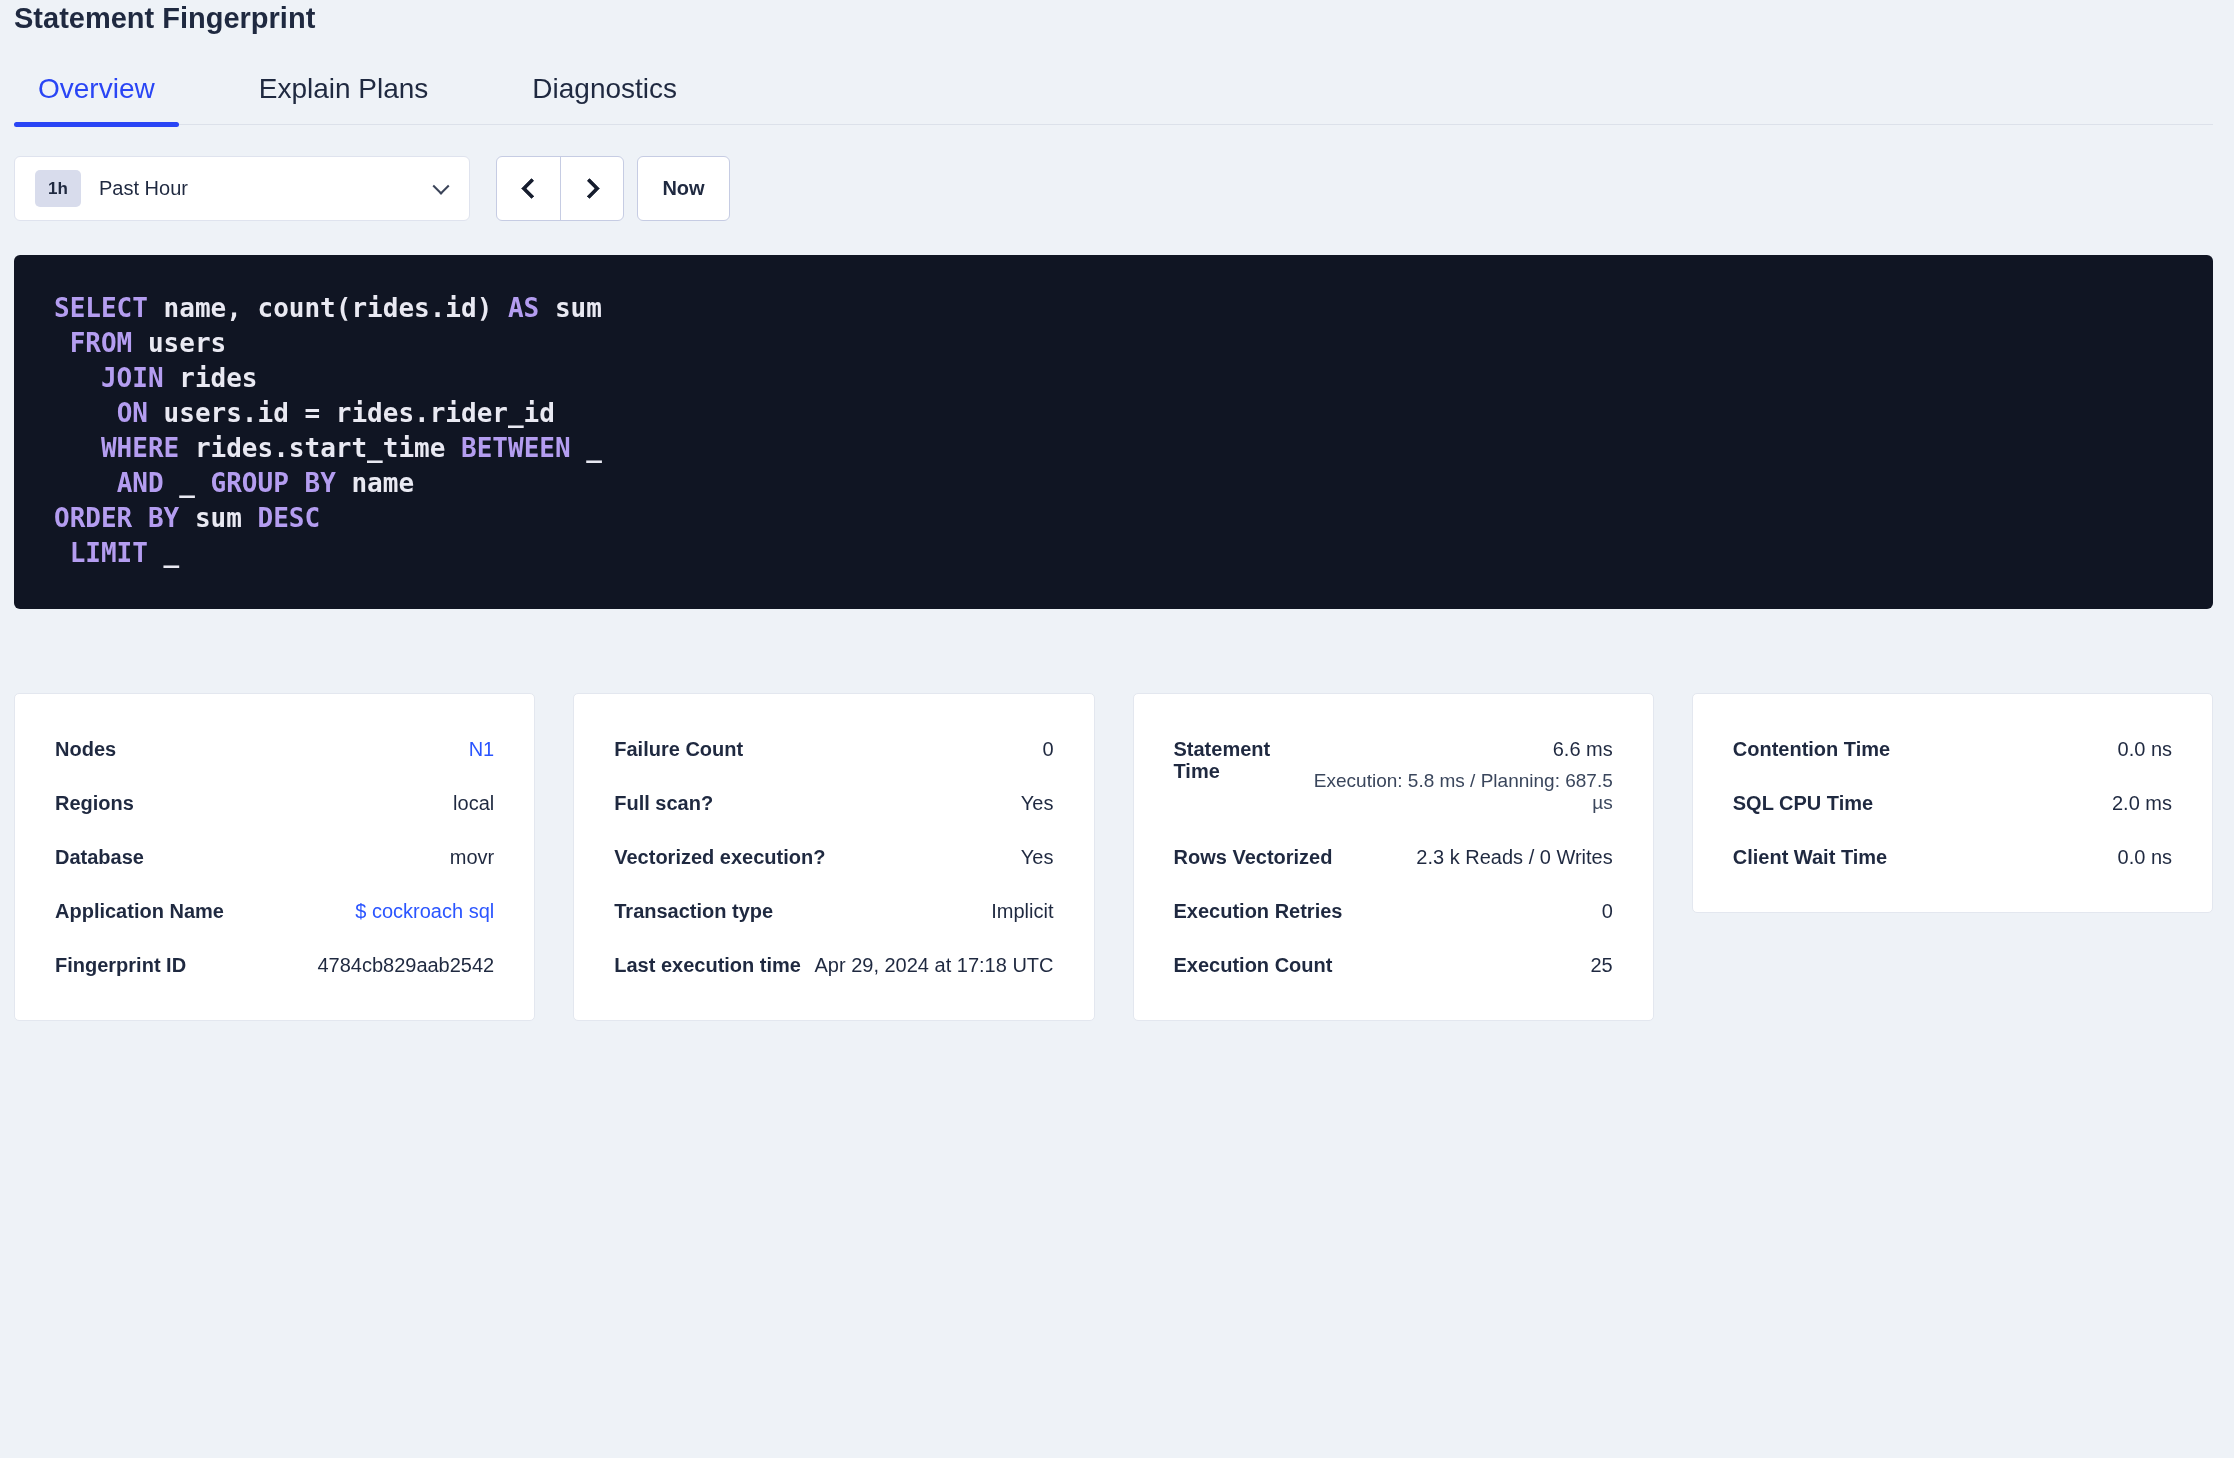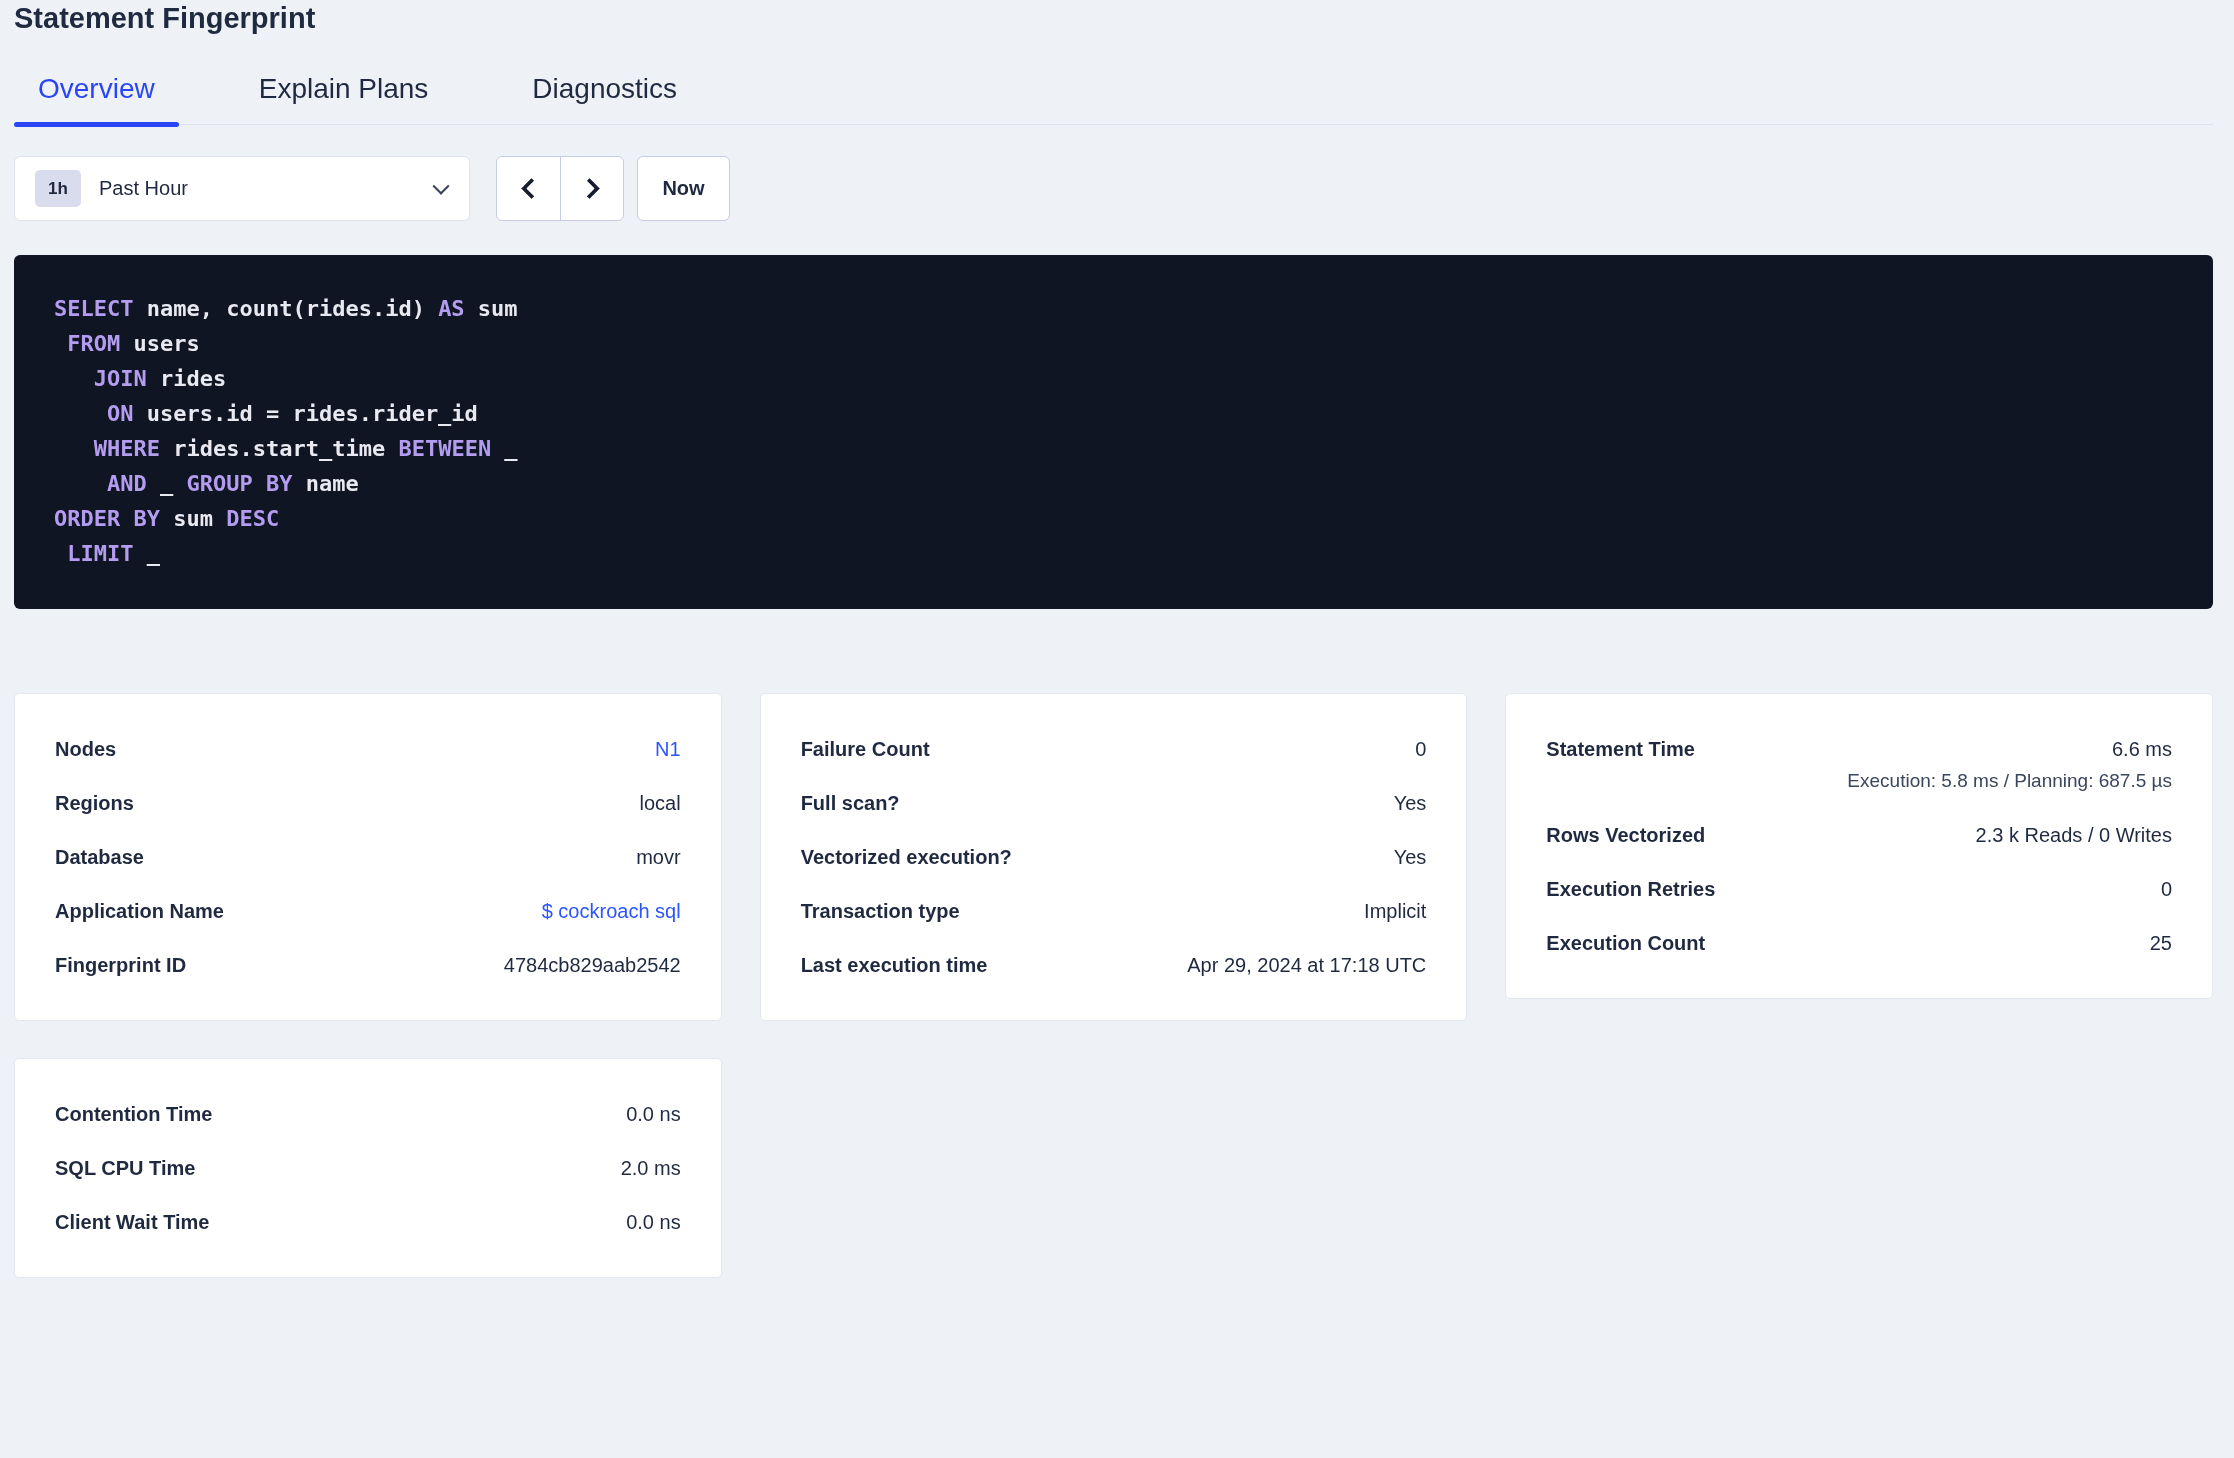--- a/index.html
+++ b/index.html
@@ -98,30 +98,30 @@
   .stats-line{margin:38px 0 0;font-size:20px;line-height:24px;color:var(--mid);}
   .stats-line strong{color:var(--dark);font-weight:700;}
 
   
   .sql-box{
     margin:34px 0 0;
     background:var(--code-bg);
     border-radius:6px;
     padding:36px 40px 38px;
     font-family:"DejaVu Sans Mono","Liberation Mono",monospace;
-    font-size:22px;line-height:35px;font-weight:700;
+    font-size:26px;line-height:35px;font-weight:700;
     color:var(--code-fg);
   }
   .sql-line{white-space:pre;}
   .sql-line .kw{color:var(--code-kw);}
 
   
   .cards{
     margin-top:84px;
-    display:grid;grid-template-columns:1fr 1fr 1fr;
+    display:grid;grid-template-columns:1fr 1fr 1fr 1fr;
     column-gap:38px;row-gap:37px;
     align-items:start;
   }
   .card{
     background:#fff;border:1px solid var(--border-card);border-radius:5px;
     padding:44px 40px;
   }
   .card .row{
     display:flex;justify-content:space-between;align-items:flex-start;
     margin-bottom:32px;

